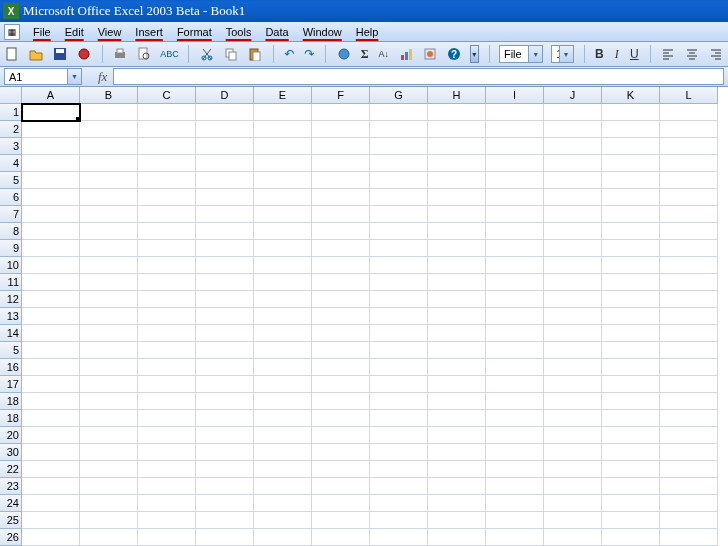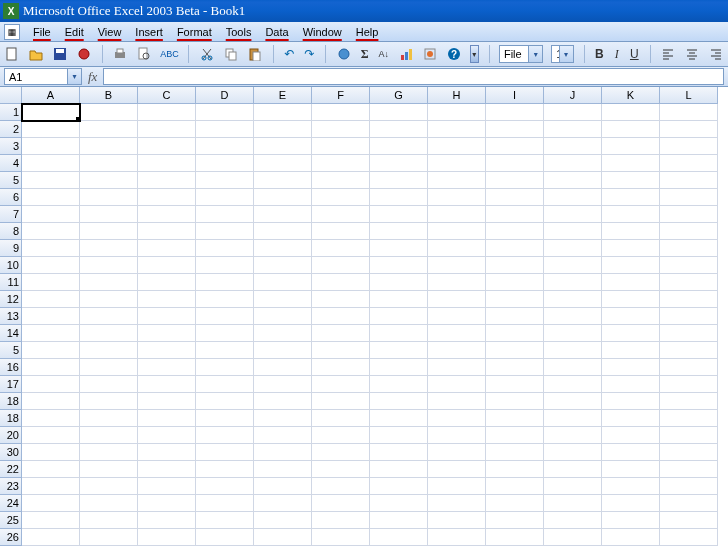--- a/index.html
+++ b/index.html
@@ -118,21 +118,21 @@
   border-bottom: 1px solid #7a9cc6;
 }
 .name-box {
   width: 78px; height: 17px;
   background: #fff;
   border: 1px solid #7a9cc6;
   display: flex;
   align-items: center;
   padding: 0 4px;
   font-size: 11px;
-  margin-right: 0;
+  margin-right: 10px;
   position:relative;
 }
 .fx-label {
   font-style: italic;
   font-size: 13px;
   color: #555;
   margin: 0 6px;
   font-family: Liberation Serif, serif;
 }
 .formula-input {

